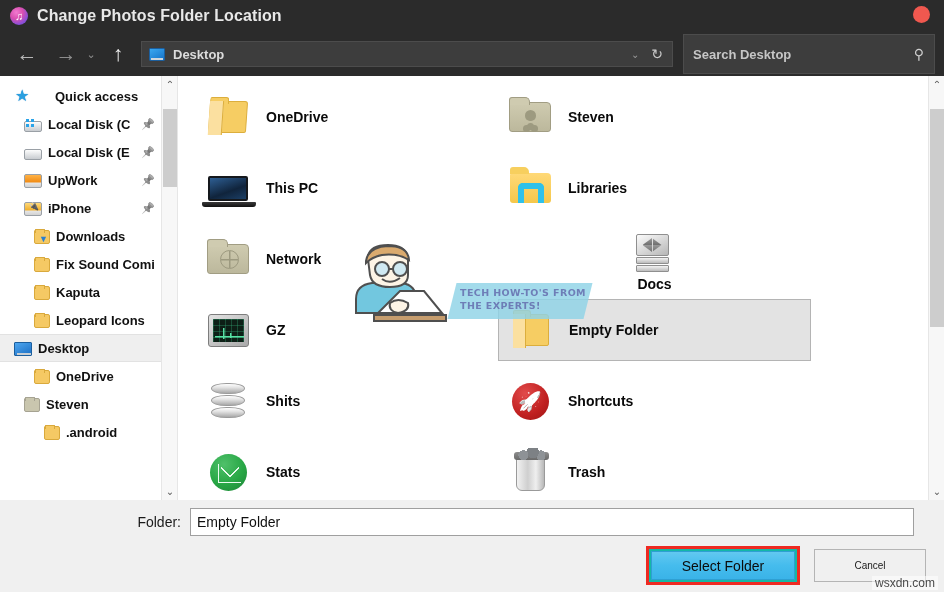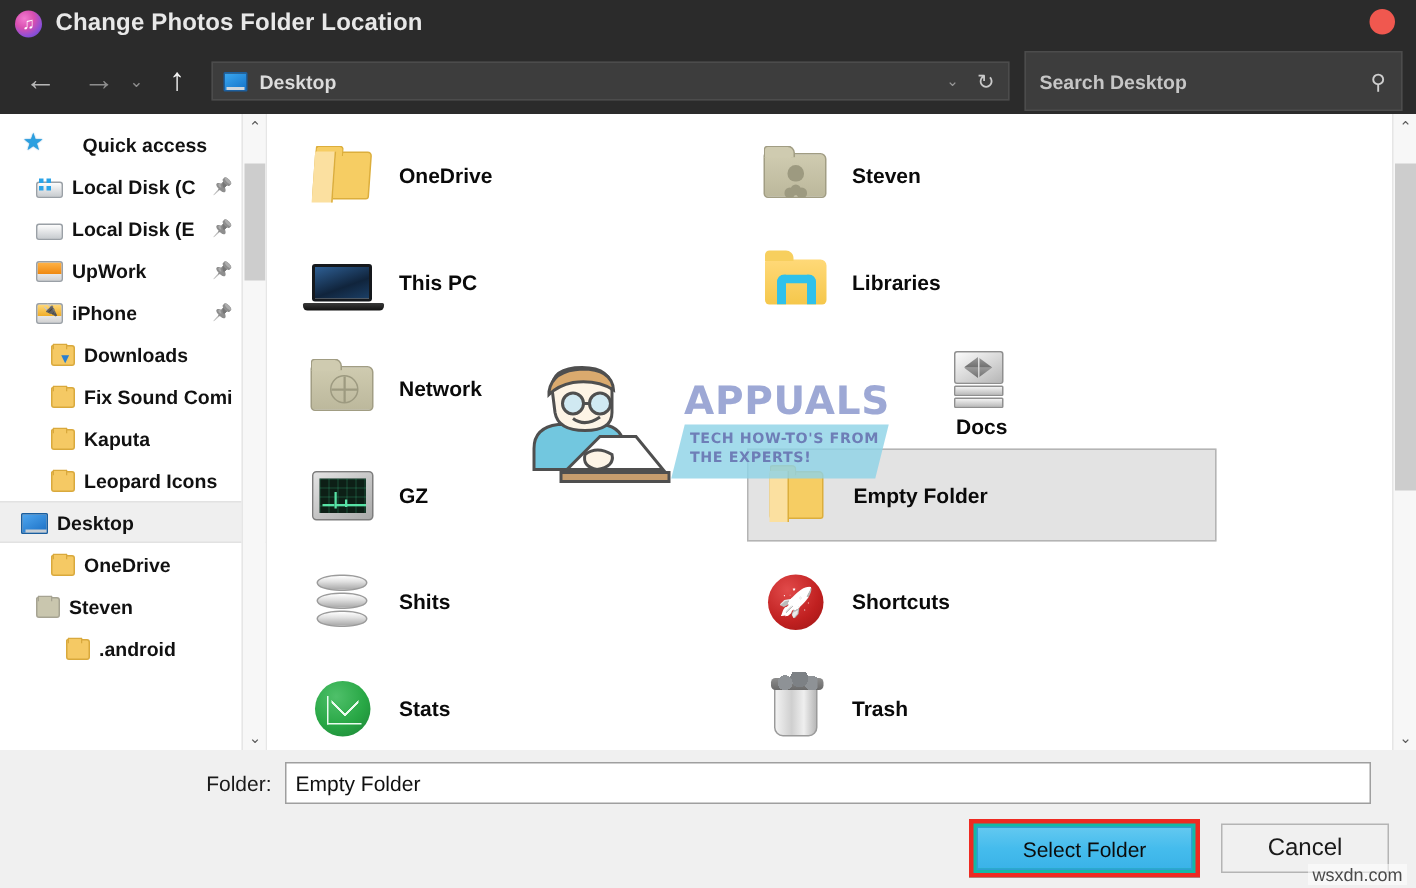--- a/index.html
+++ b/index.html
@@ -463,21 +463,21 @@
     background: linear-gradient(180deg,#62c8f0 0%,#45bced 50%,#3ab3e8 100%);
     border: 1px solid #2f9fd2;
     display: flex; align-items: center; justify-content: center;
     font-size: 14px; color: #0c0c0c;
   }
   .btn-cancel {
     margin-left: 14px;
     width: 112px; height: 33px;
     background: #f0f0f0; border: 1px solid #b4b4b4;
     display: flex; align-items: center; justify-content: center;
-    font-size: 16px; color: #1a1a1a;
+    font-size: 10px; color: #1a1a1a;
   }
   .site-wm {
     position: absolute; right: 6px; bottom: 2px;
     font-size: 12px; color: #4a4a4a;
     font-family: "Liberation Sans", sans-serif;
     background: rgba(255,255,255,.55); padding: 0 3px;
   }
 </style>
 </head>
 <body>
@@ -674,21 +674,20 @@
           <path d="M28 20 Q30 6 50 5 Q70 5 71 19 Q60 12 44 14 Q34 16 28 22 Z" fill="#d9a86a" stroke="#4a4a4a" stroke-width="2"></path>
           <circle cx="44" cy="28" r="7" fill="#cfe9f2" stroke="#4a4a4a" stroke-width="2"></circle>
           <circle cx="62" cy="28" r="7" fill="#cfe9f2" stroke="#4a4a4a" stroke-width="2"></circle>
           <path d="M51 28 L55 28" stroke="#4a4a4a" stroke-width="2"></path>
           <path d="M44 38 Q52 44 62 37" stroke="#4a4a4a" stroke-width="2" fill="none"></path>
           <path d="M40 72 L104 72 L86 50 L62 50 Z" fill="#ffffff" stroke="#4a4a4a" stroke-width="2"></path>
           <path d="M36 74 L108 74 L108 80 L36 80 Z" fill="#c59a6a" stroke="#4a4a4a" stroke-width="2"></path>
           <path d="M52 62 Q60 56 70 62 Q72 70 60 72 Q50 70 52 62 Z" fill="#fdf4e6" stroke="#4a4a4a" stroke-width="2"></path>
         </svg>
         <div class="wm-band"></div>
-        <div class="wm-text">APPUALS</div>
         <div class="wm-band-text">
           <div>TECH HOW-TO'S FROM</div>
           <div>THE EXPERTS!</div>
         </div>
       </div>
 
       <div class="files-scroll">
         <div class="sb-arrow up">⌃</div>
         <div class="sb-thumb" id="files-thumb" style="top: 32.6px; height: 218.4px;"></div>
         <div class="sb-arrow dn">⌄</div>

